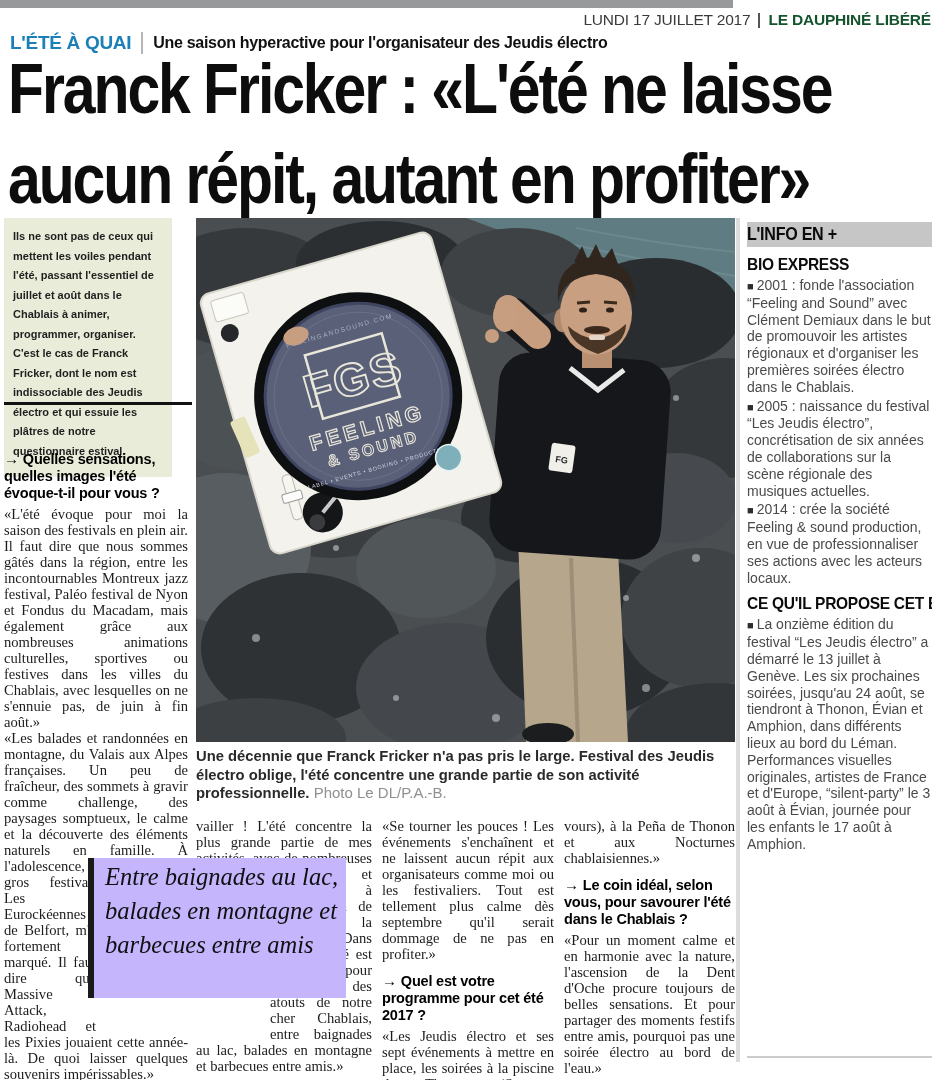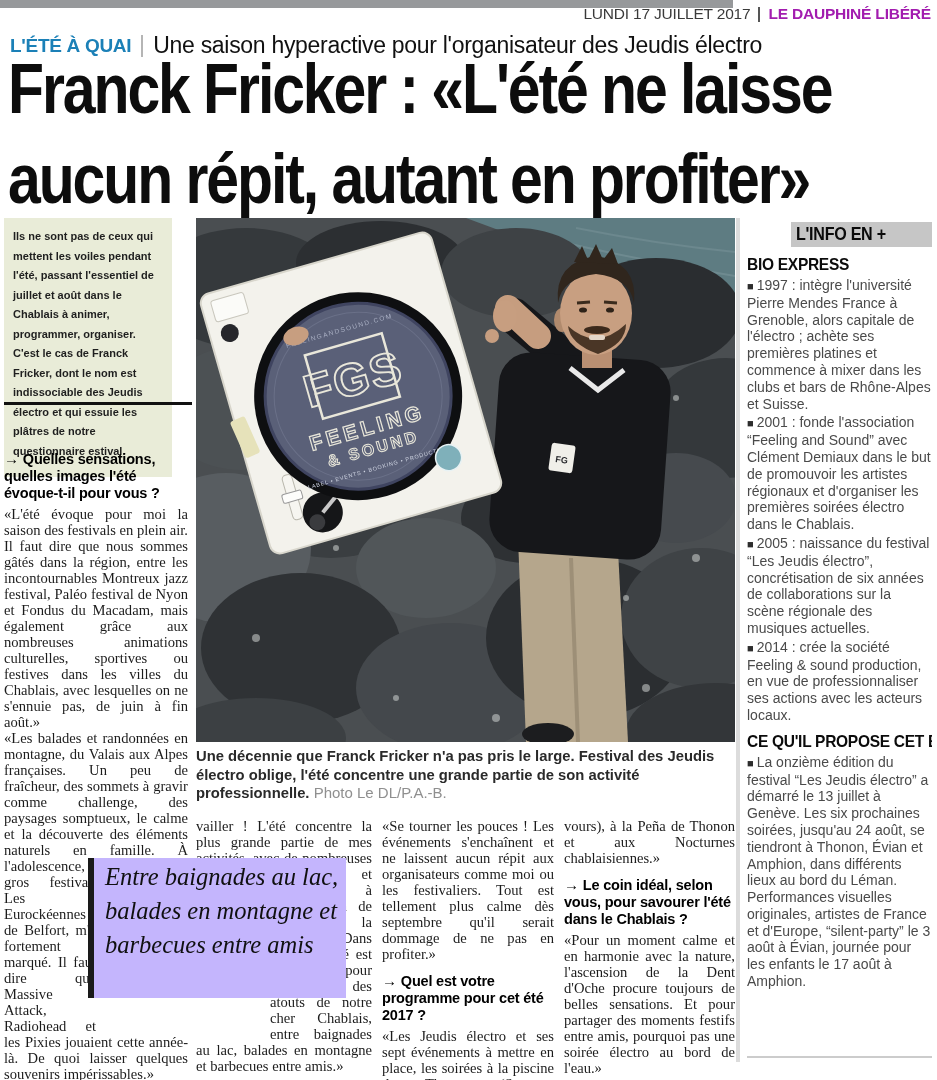--- a/index.html
+++ b/index.html
@@ -10,30 +10,30 @@
   }
   *{box-sizing:border-box;margin:0;padding:0;}
   html,body{background:#ffffff;}
   #page{
     position:relative;width:937px;height:1080px;margin:0 auto;
     background:#fff;overflow:hidden;
     font-family:"Liberation Sans",sans-serif;color:#1b1b1b;
   }
   
   #topbar{position:absolute;left:0;top:0;width:733px;height:8px;background:#97999b;}
-  #masthead{position:absolute;top:5px;right:6px;display:flex;align-items:center;gap:8px;
+  #masthead{position:absolute;top:11px;right:6px;display:flex;align-items:center;gap:8px;
     font-size:15.5px;letter-spacing:-0.2px;white-space:nowrap;}
   #masthead .date{color:#3a3a3a;font-weight:500;}
   #masthead .sep{width:2px;height:15px;background:#555;}
-  #masthead .paper{font-weight:800;color:#a21caf;}
+  #masthead .paper{font-weight:800;color:#14532d;}
   
   #kicker{position:absolute;left:10px;top:32px;display:flex;align-items:center;gap:10px;white-space:nowrap;}
   #kicker .label{color:var(--accent_blue);font-weight:800;font-size:19px;letter-spacing:-0.3px;}
   #kicker .ksep{width:2px;height:22px;background:#b5b5b5;}
-  #kicker .ktext{color:#111;font-weight:400;font-size:23px;letter-spacing:-0.3px;}
+  #kicker .ktext{color:#111;font-weight:700;font-size:16px;letter-spacing:-0.3px;}
   
   #headline{position:absolute;left:8px;top:53px;line-height:71px;color:#0d0d0d;}
   #headline .hline{display:inline-block;white-space:nowrap;font-weight:800;font-size:71px;
     letter-spacing:-2.5px;transform:scaleX(0.83);transform-origin:0 50%;}
   
   #intro{position:absolute;left:4px;top:218px;width:168px;background:var(--intro_bg);
     padding:9px 9px 16px 9px;font-weight:700;font-size:11px;line-height:19.5px;color:#1f1f1f;}
   #intro-rule{position:absolute;left:4px;top:402px;width:188px;height:3px;background:var(--rule_dark);}
   
   .col{position:absolute;overflow:hidden;margin-top:28px;}
@@ -56,21 +56,21 @@
   #pullquote .pqtext{font-family:"Liberation Serif",serif;font-style:italic;
     font-size:24.5px;line-height:34px;color:#101010;padding-top:2px;}
   
   #photo{position:absolute;left:196px;top:218px;width:539px;height:524px;}
   #caption{position:absolute;left:196px;top:747px;width:539px;
     font-weight:700;font-size:14.8px;line-height:18.5px;color:#2a2a2a;}
   #caption .credit{font-weight:400;font-size:15px;color:#8f8f8f;}
   
   #vsep{position:absolute;left:736px;top:218px;width:4px;height:844px;background:#dcdcdc;}
   #sidebar{position:absolute;left:747px;top:222px;width:185px;height:840px;overflow:hidden;}
-  #infobar{background:var(--infobar_bg);height:25px;display:flex;align-items:center;padding-left:5px;margin-left:44px;}
+  #infobar{background:var(--infobar_bg);height:25px;display:flex;align-items:center;}
   #infobar .it{font-weight:800;font-size:17.5px;letter-spacing:-0.3px;color:#0b0b0b;
     display:inline-block;transform:scaleX(0.92);transform-origin:0 50%;white-space:nowrap;}
   .sb-title{font-weight:800;font-size:16.5px;letter-spacing:-0.3px;color:#0b0b0b;
     margin:8px 0 3px 0;display:block;transform:scaleX(0.94);transform-origin:0 50%;white-space:nowrap;}
   .sb-item{font-size:14px;line-height:16.8px;color:#4a4a4a;margin-bottom:2px;}
   .sb-item .sq{font-size:11px;color:#2d2d2d;margin-right:3px;}
   #sb-rule{position:absolute;left:747px;top:1056px;width:185px;height:2px;background:#cccccc;}
 </style>
 </head>
 <body>
@@ -237,21 +237,20 @@
     <div class="bar"></div>
     <div class="pqtext">Entre baignades au lac, balades en montagne et barbecues entre amis</div>
   </div>
 
   <div id="vsep"></div>
   <div id="sidebar">
     <div id="infobar">
       <span class="it">L'INFO EN +</span>
     </div>
     <span class="sb-title">BIO EXPRESS</span>
-    <p class="sb-item"><span class="sq">■</span><span>1997 : intègre l'université Pierre Mendes France à Grenoble, alors capitale de l'électro ; achète ses premières platines et commence à mixer dans les clubs et bars de Rhône-Alpes et Suisse.</span></p>
     <p class="sb-item"><span class="sq">■</span><span>2001 : fonde l'association “Feeling and Sound” avec Clément Demiaux dans le but de promouvoir les artistes régionaux et d'organiser les premières soirées électro dans le Chablais.</span></p>
     <p class="sb-item"><span class="sq">■</span><span>2005 : naissance du festival “Les Jeudis électro”, concrétisation de six années de collaborations sur la scène régionale des musiques actuelles.</span></p>
     <p class="sb-item"><span class="sq">■</span><span>2014 : crée la société Feeling &amp; sound production, en vue de professionnaliser ses actions avec les acteurs locaux.</span></p>
     <span class="sb-title">CE QU'IL PROPOSE CET ÉTÉ</span>
     <p class="sb-item"><span class="sq">■</span><span>La onzième édition du festival “Les Jeudis électro” a démarré le 13 juillet à Genève. Les six prochaines soirées, jusqu'au 24 août, se tiendront à Thonon, Évian et Amphion, dans différents lieux au bord du Léman. Performances visuelles originales, artistes de France et d'Europe, “silent-party” le 3 août à Évian, journée pour les enfants le 17 août à Amphion.</span></p>
 
   </div>
   <div id="sb-rule"></div>
 
 </div>

